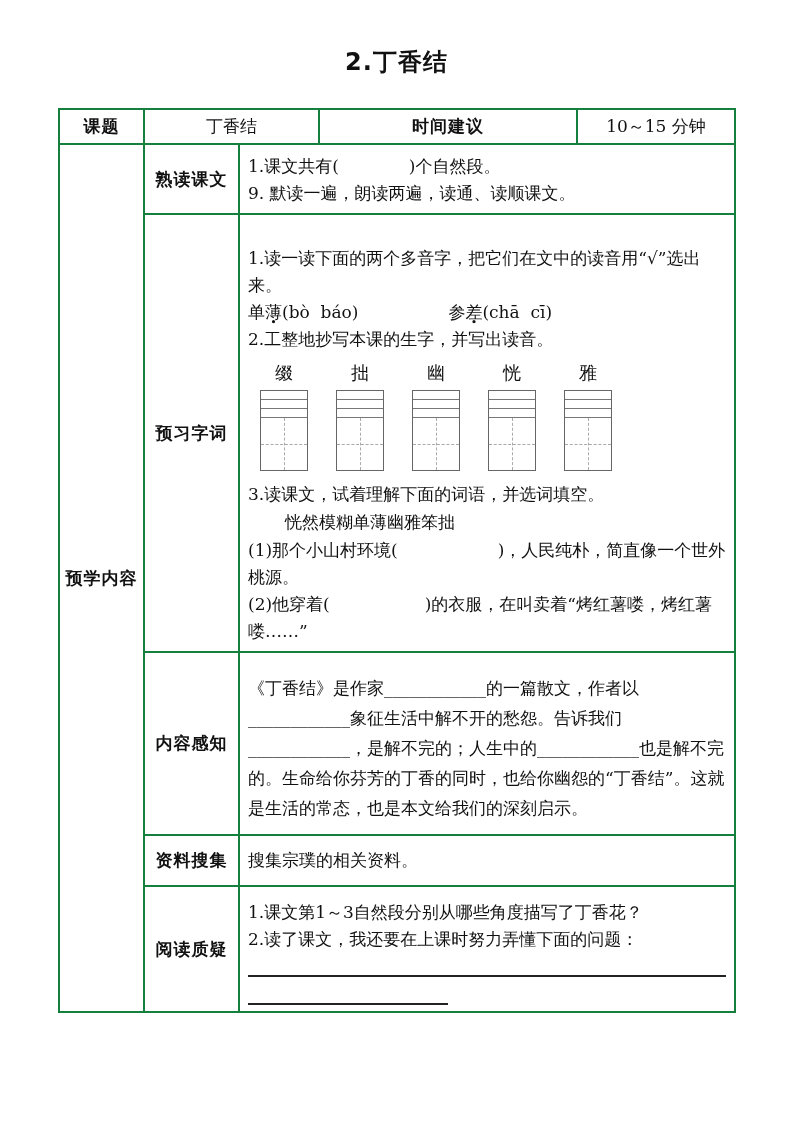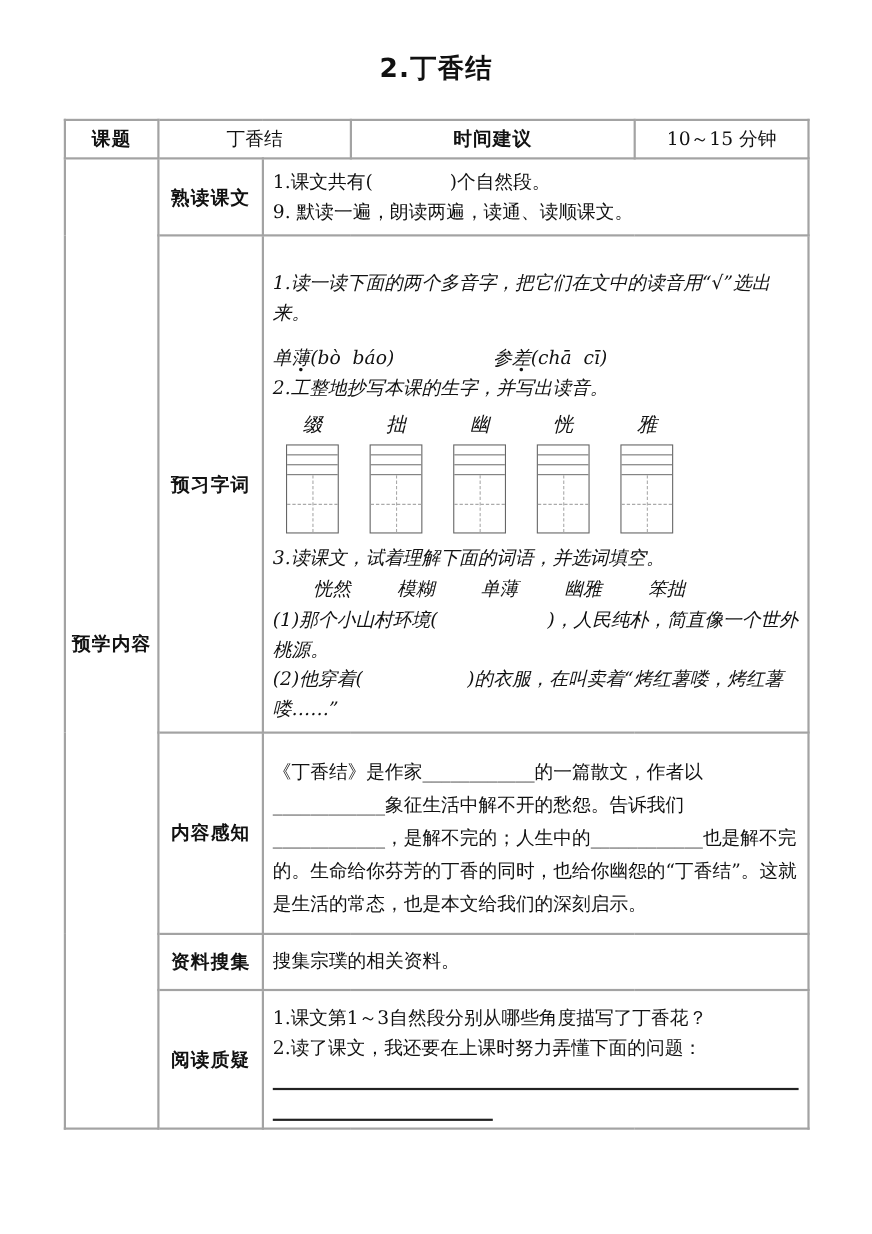--- a/index.html
+++ b/index.html
@@ -11,66 +11,66 @@
   .page-title{
     margin-top:46px;text-align:center;
     font-family:"DejaVu Sans","Liberation Sans",sans-serif;
     font-weight:bold;font-size:24px;letter-spacing:1px;
   }
   table.sheet{
     border-collapse:collapse;table-layout:fixed;
     margin:30px 0 0 58px;width:676px;
   }
   table.sheet td{
-    border:2px solid #a3a3a3;
+    border:2px solid #15803d;
     font-size:17px;
   }
   td.lbl{
     font-family:"DejaVu Sans","Liberation Sans",sans-serif;
     font-weight:bold;text-align:center;vertical-align:middle;
     font-size:17px;letter-spacing:1px;
   }
   td.val{
     text-align:center;vertical-align:middle;font-size:17px;
   }
   td.content{
     vertical-align:top;padding:8px 8px 6px 8px;line-height:27px;
   }
   td.content-mid{vertical-align:middle;padding:4px 8px;line-height:27px;}
-  .pad-yuxi{padding-top:30px !important;font-style:italic;}
+  .pad-yuxi{padding-top:30px !important;}
   .pad-ganzhi{padding-top:20px !important;line-height:30px !important;}
   .pad-zhiyi{padding-top:12px !important;margin-top:16px;}
   .gap{display:inline-block;}
   .g70{width:70px;}
   .g90{width:90px;}
   .g100{width:100px;}
   .g95{width:95px;}
   .pre{white-space:pre;}
   .emph{position:relative;display:inline-block;}
   .emph::after{
     content:"\2022";position:absolute;left:50%;transform:translateX(-50%);
     bottom:-10px;font-size:11px;color:#111;
   }
-  .duoyin-line{margin-top:14px;}
+  .duoyin-line{margin-top:0;}
   
   .grid-row{display:flex;gap:28px;margin:8px 0 10px 12px;}
   .gcol{width:48px;}
   .gchar{text-align:center;font-size:18px;height:24px;line-height:24px;margin-bottom:5px;}
   .pgrid{width:46px;border:1px solid #666;background:#fff;}
   .prow{height:8px;border-bottom:1px solid #777;}
   .psq{height:52px;position:relative;}
   .psq::before{
     content:"";position:absolute;left:50%;top:0;bottom:0;
     border-left:1px dashed #aaaaaa;
   }
   .psq::after{
     content:"";position:absolute;top:50%;left:0;right:0;
     border-top:1px dashed #aaaaaa;
   }
-  .wordbank{display:flex;gap:42px;padding-left:37px;margin:1px 0;}
+  .wordbank{display:flex;padding-left:37px;margin:1px 0;}
   .ans-line{height:0;border-bottom:2px solid #222;}
   .ans-line1{width:100%;margin-top:22px;}
   .ans-line2{width:200px;margin-top:26px;}
 </style>
 </head>
 <body>
 
 <div class="page-title">2.丁香结</div>
 
 <table class="sheet">

